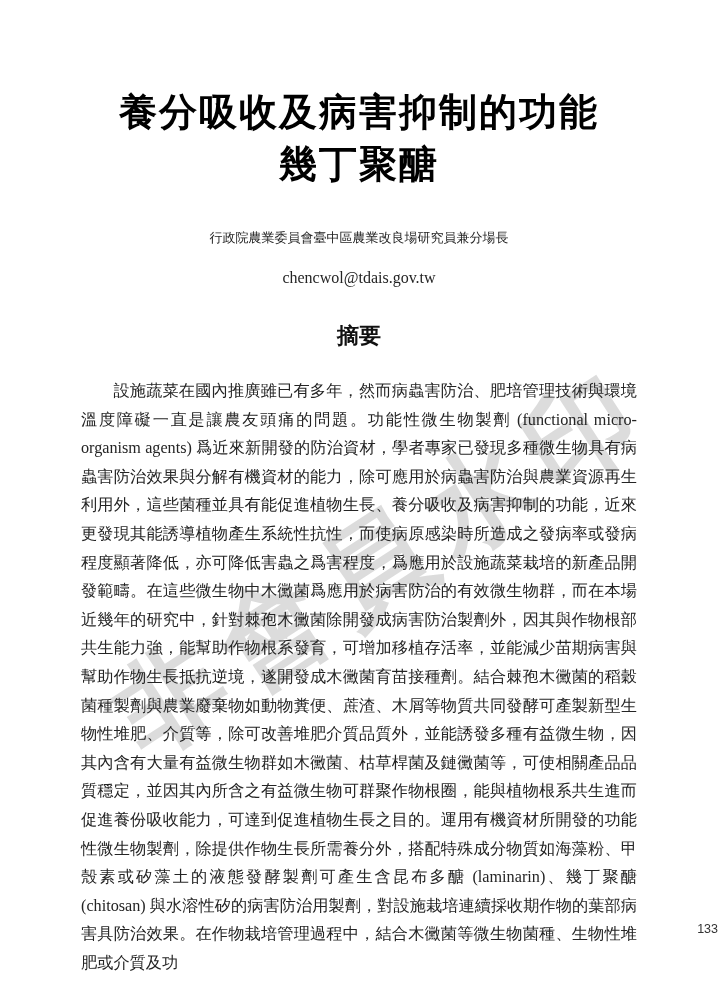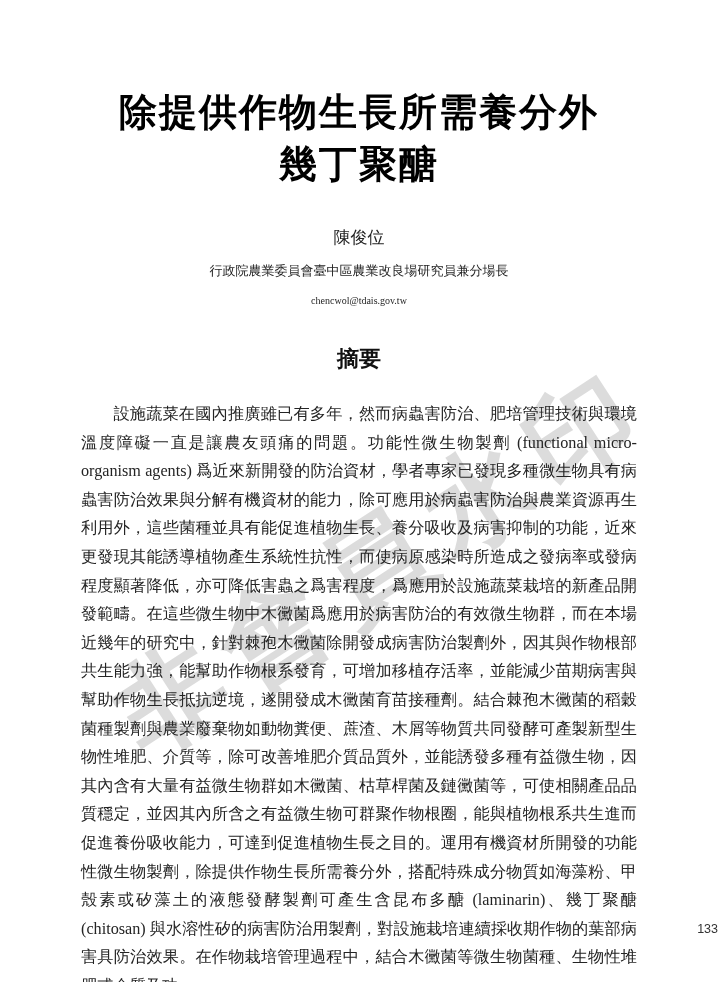--- a/index.html
+++ b/index.html
@@ -53,22 +53,22 @@
   .author-name {
     font-size: 17px;
     line-height: 24px;
   }
   .author-affiliation {
     margin-top: 9px;
     font-size: 13px;
     line-height: 24px;
   }
   .author-email {
-    margin-top: 7px;
-    font-size: 10px;
+    margin-top: 17px;
+    font-size: 16px;
     line-height: 22px;
   }
   .abstract-heading {
     margin-top: 32px;
     text-align: center;
     font-size: 22px;
     font-weight: bold;
     color: #111111;
   }
   .abstract-body {
@@ -94,26 +94,25 @@
 </head>
 <body>
 
 <div class="page">
 
   <div class="watermark">非會員水印</div>
 
   <div class="content">
 
     <div class="title-block">
-      <div class="title-line">除提供作物生長所需養分外</div>
+      <div class="title-line">養分吸收及病害抑制的功能</div>
       <div class="title-line">幾丁聚醣</div>
     </div>
 
     <div class="author-block">
-      <div class="author-name">陳俊位</div>
       <div class="author-affiliation">行政院農業委員會臺中區農業改良場研究員兼分場長</div>
       <div class="author-email">chencwol@tdais.gov.tw</div>
     </div>
 
     <div class="abstract-heading">摘要</div>
 
     <div class="abstract-body">設施蔬菜在國內推廣雖已有多年，然而病蟲害防治、肥培管理技術與環境溫度障礙一直是讓農友頭痛的問題。功能性微生物製劑 (functional micro-organism agents) 爲近來新開發的防治資材，學者專家已發現多種微生物具有病蟲害防治效果與分解有機資材的能力，除可應用於病蟲害防治與農業資源再生利用外，這些菌種並具有能促進植物生長、養分吸收及病害抑制的功能，近來更發現其能誘導植物產生系統性抗性，而使病原感染時所造成之發病率或發病程度顯著降低，亦可降低害蟲之爲害程度，爲應用於設施蔬菜栽培的新產品開發範疇。在這些微生物中木黴菌爲應用於病害防治的有效微生物群，而在本場近幾年的研究中，針對棘孢木黴菌除開發成病害防治製劑外，因其與作物根部共生能力強，能幫助作物根系發育，可增加移植存活率，並能減少苗期病害與幫助作物生長抵抗逆境，遂開發成木黴菌育苗接種劑。結合棘孢木黴菌的稻穀菌種製劑與農業廢棄物如動物糞便、蔗渣、木屑等物質共同發酵可產製新型生物性堆肥、介質等，除可改善堆肥介質品質外，並能誘發多種有益微生物，因其內含有大量有益微生物群如木黴菌、枯草桿菌及鏈黴菌等，可使相關產品品質穩定，並因其內所含之有益微生物可群聚作物根圈，能與植物根系共生進而促進養份吸收能力，可達到促進植物生長之目的。運用有機資材所開發的功能性微生物製劑，除提供作物生長所需養分外，搭配特殊成分物質如海藻粉、甲殼素或矽藻土的液態發酵製劑可產生含昆布多醣 (laminarin)、幾丁聚醣 (chitosan) 與水溶性矽的病害防治用製劑，對設施栽培連續採收期作物的葉部病害具防治效果。在作物栽培管理過程中，結合木黴菌等微生物菌種、生物性堆肥或介質及功</div>
 
   </div>
 

